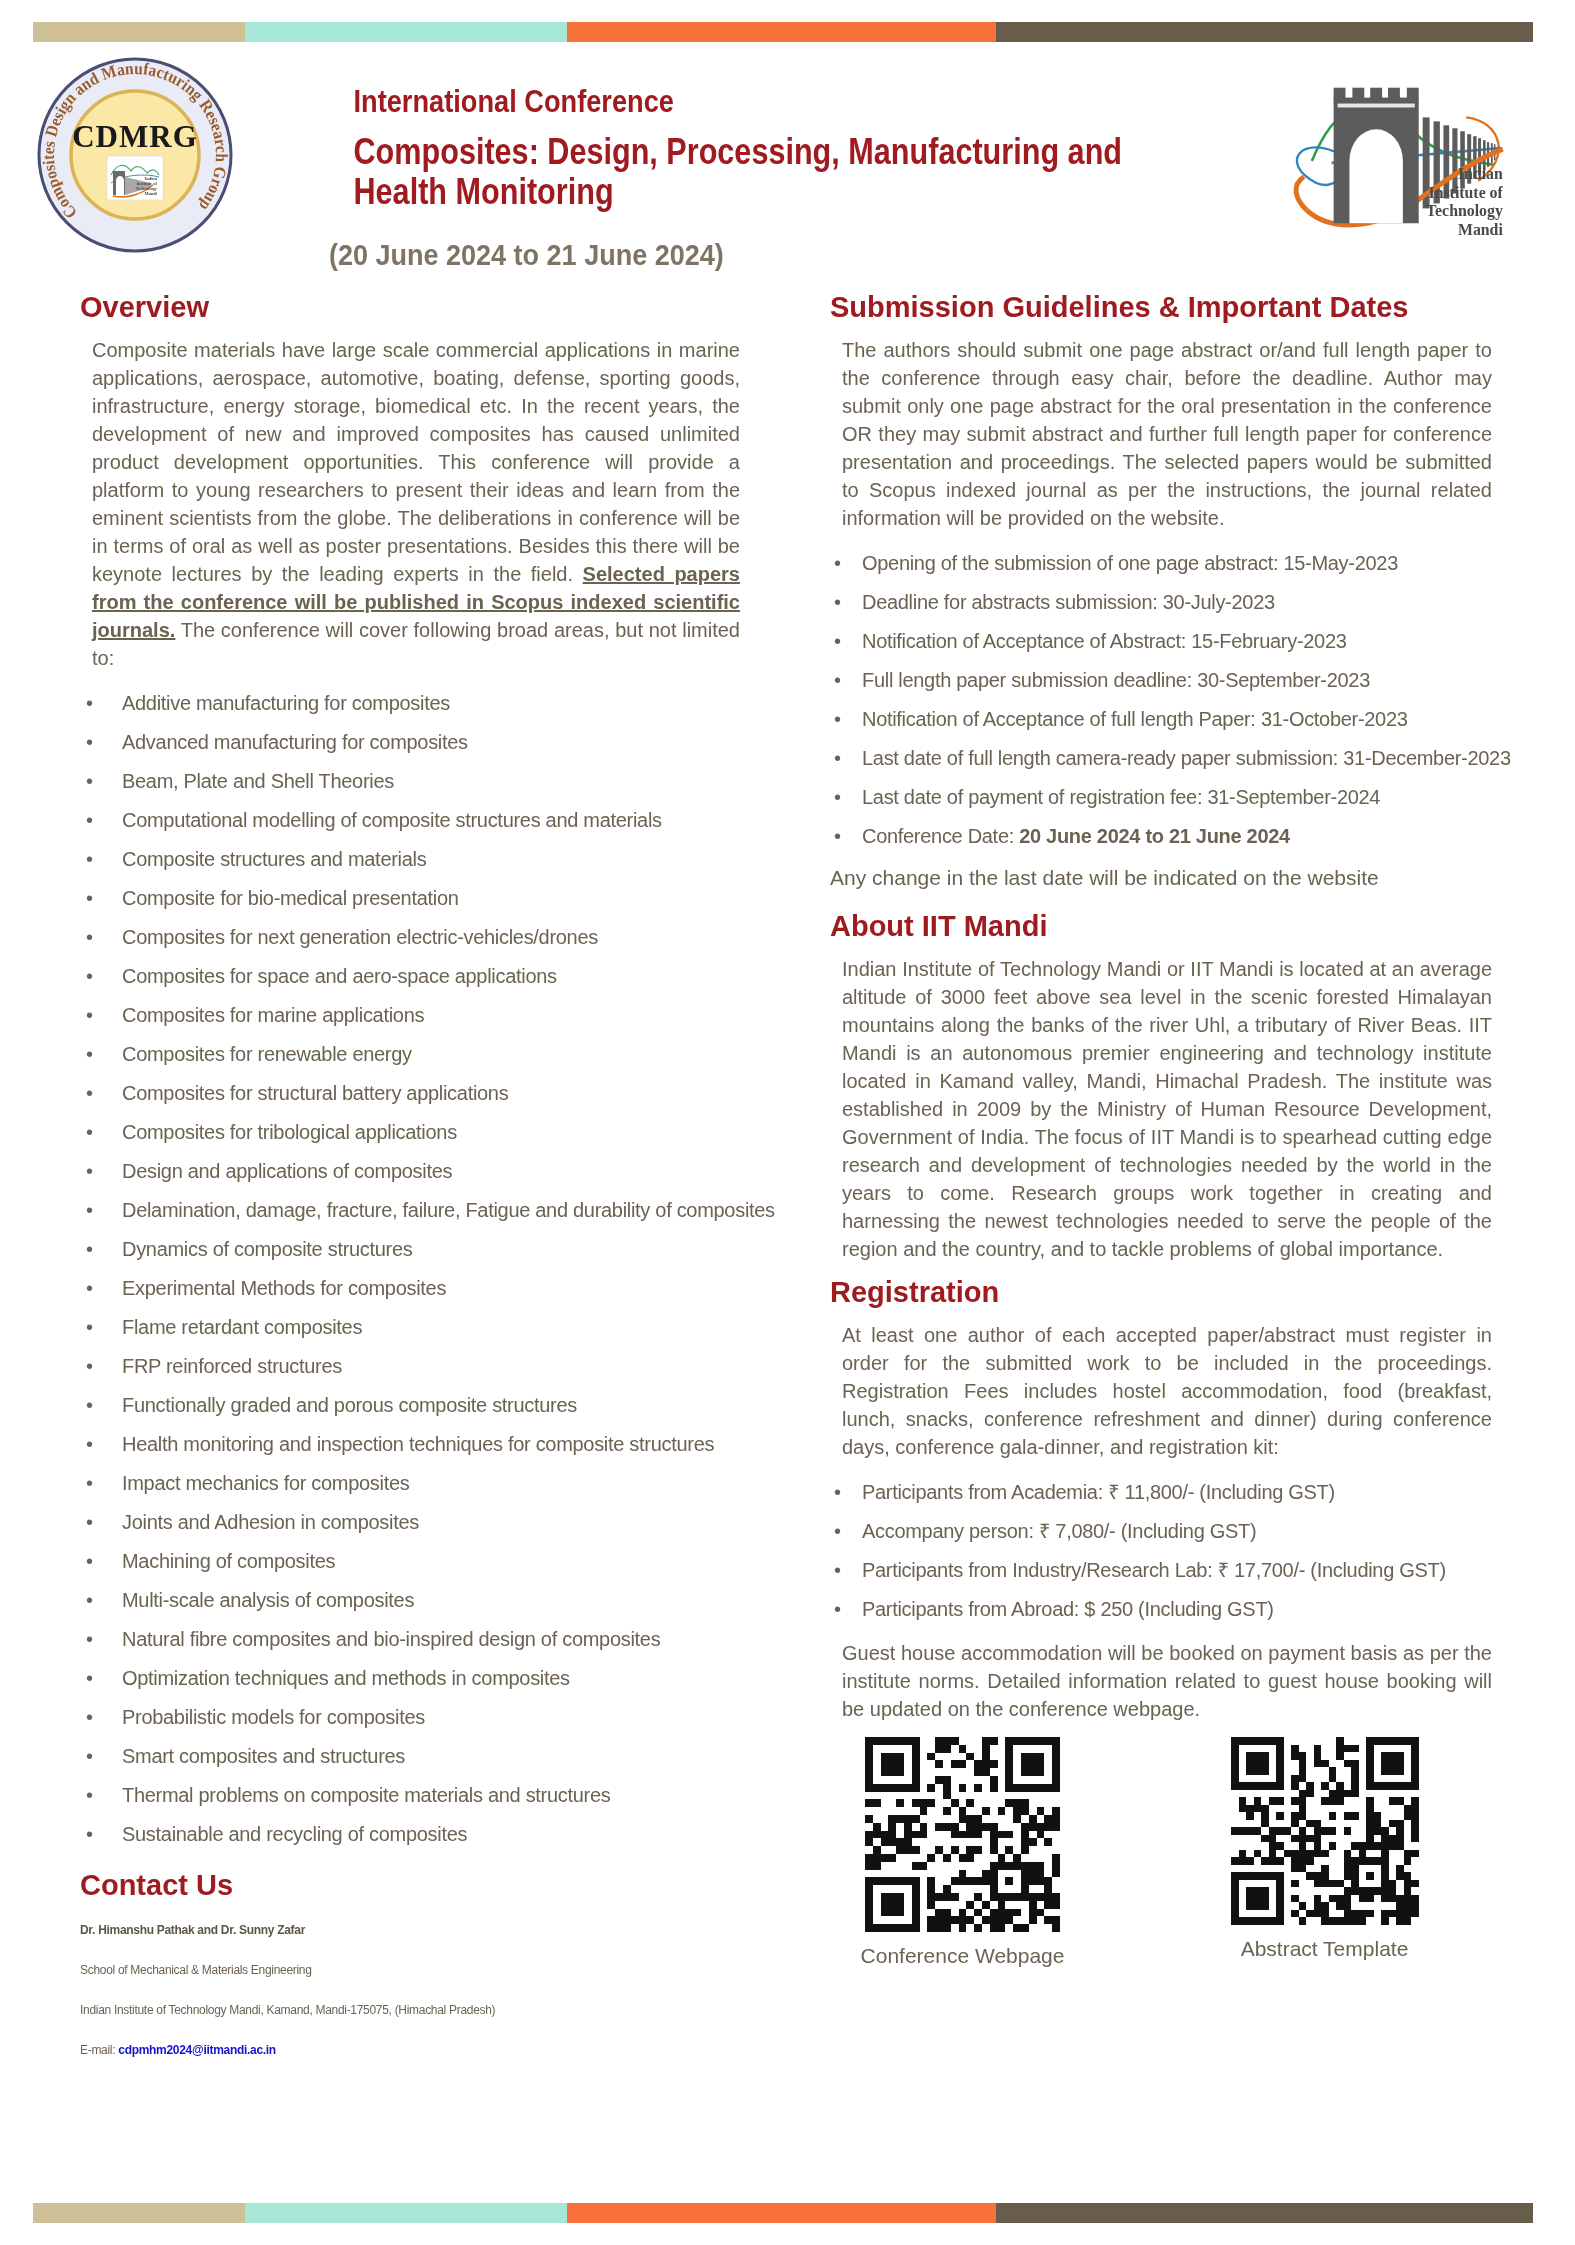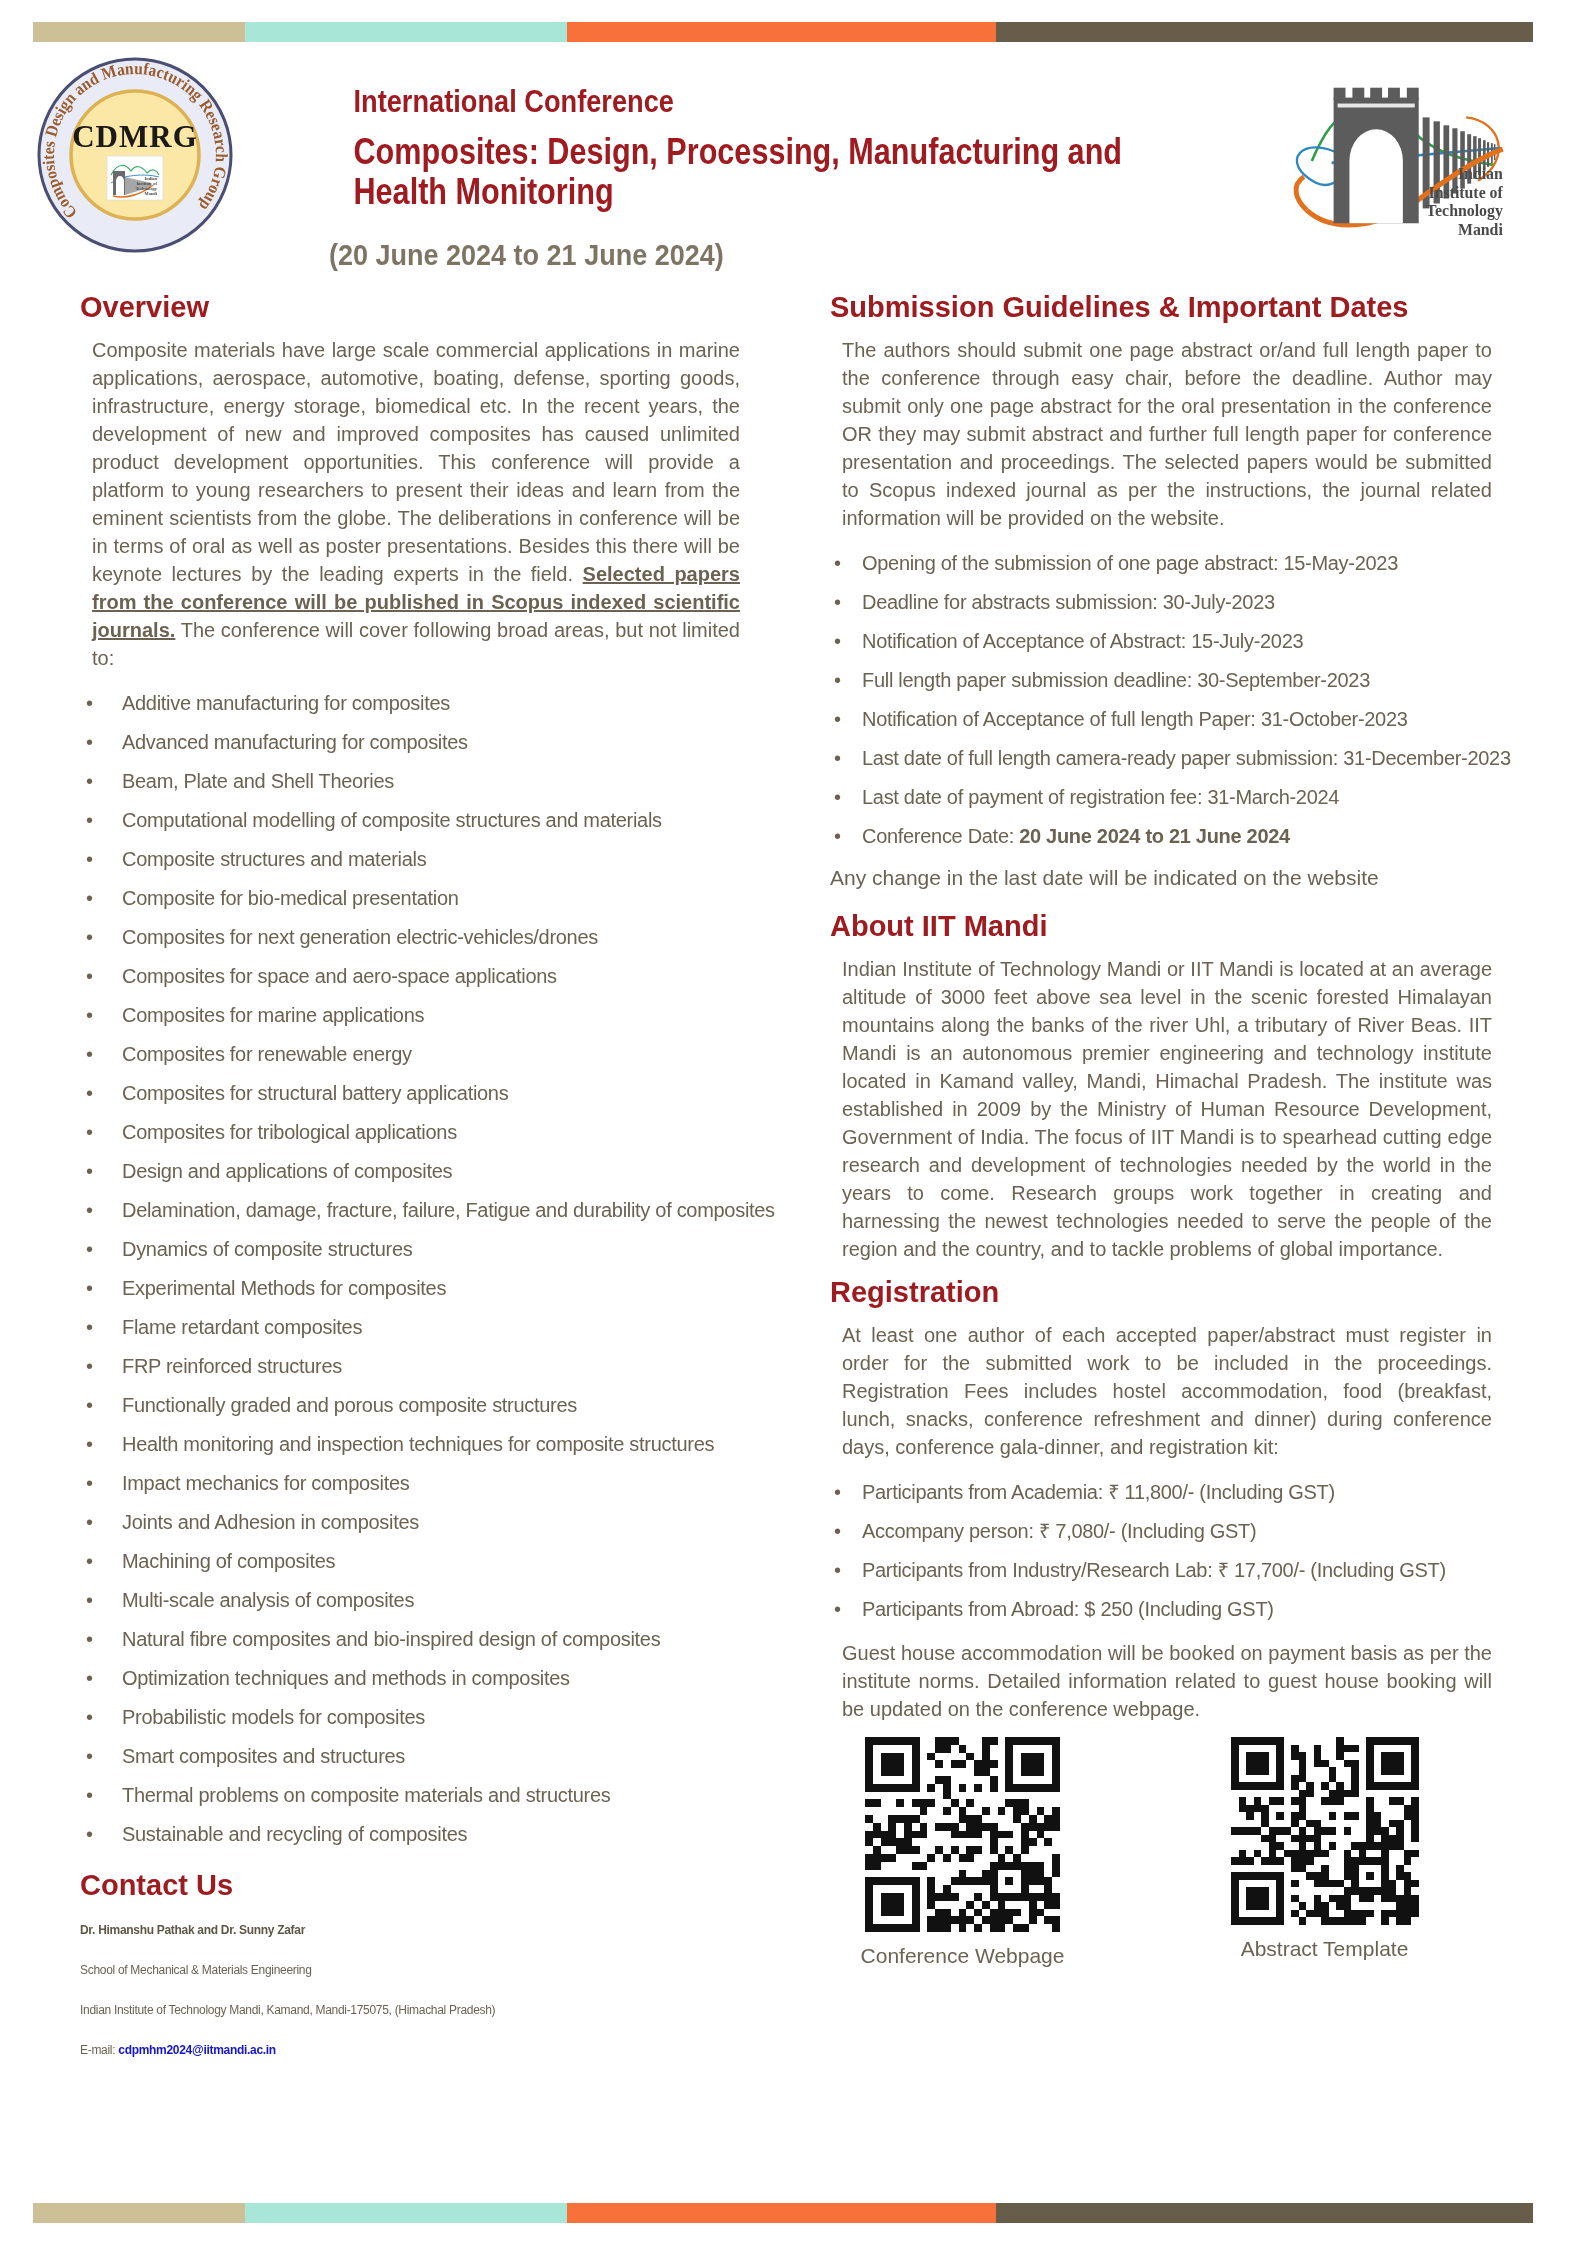--- a/index.html
+++ b/index.html
@@ -179,25 +179,25 @@
 </div>
 
 <div class="col col-right">
   <h2 class="h2">Submission Guidelines &amp; Important Dates</h2>
   <p class="body">The authors should submit one page abstract or/and full length paper to the conference through easy chair, before the deadline. Author may submit only one page abstract for the oral presentation in the conference OR they may submit abstract and further full length paper for conference presentation and proceedings. The selected papers would be submitted to Scopus indexed journal as per the instructions, the journal related information will be provided on the website.</p>
 
   <ul class="rlist" style="margin-top:4px">
 
   <li class="bl"><span>Opening of the submission of one page abstract: 15-May-2023</span><span class="bold"></span></li>
       <li class="bl"><span>Deadline for abstracts submission: 30-July-2023</span><span class="bold"></span></li>
-      <li class="bl"><span>Notification of Acceptance of Abstract: 15-July-2023</span><span class="bold"></span></li>
+      <li class="bl"><span>Notification of Acceptance of Abstract: 15-February-2023</span><span class="bold"></span></li>
       <li class="bl"><span>Full length paper submission deadline: 30-September-2023</span><span class="bold"></span></li>
       <li class="bl"><span>Notification of Acceptance of full length Paper: 31-October-2023</span><span class="bold"></span></li>
       <li class="bl"><span>Last date of full length camera-ready paper submission: 31-December-2023</span><span class="bold"></span></li>
-      <li class="bl"><span>Last date of payment of registration fee: 31-March-2024</span><span class="bold"></span></li>
+      <li class="bl"><span>Last date of payment of registration fee: 31-September-2024</span><span class="bold"></span></li>
       <li class="bl"><span>Conference Date: </span><span class="bold">20 June 2024 to 21 June 2024</span></li>
     </ul>
   <div class="note">Any change in the last date will be indicated on the website</div>
 
   <h2 class="h2 mt">About IIT Mandi</h2>
   <p class="body">Indian Institute of Technology Mandi or IIT Mandi is located at an average altitude of 3000 feet above sea level in the scenic forested Himalayan mountains along the banks of the river Uhl, a tributary of River Beas. IIT Mandi is an autonomous premier engineering and technology institute located in Kamand valley, Mandi, Himachal Pradesh. The institute was established in 2009 by the Ministry of Human Resource Development, Government of India. The focus of IIT Mandi is to spearhead cutting edge research and development of technologies needed by the world in the years to come. Research groups work together in creating and harnessing the newest technologies needed to serve the people of the region and the country, and to tackle problems of global importance.</p>
 
   <h2 class="h2 mt">Registration</h2>
   <p class="body">At least one author of each accepted paper/abstract must register in order for the submitted work to be included in the proceedings. Registration Fees includes hostel accommodation, food (breakfast, lunch, snacks, conference refreshment and dinner) during conference days, conference gala-dinner, and registration kit:</p>
 

